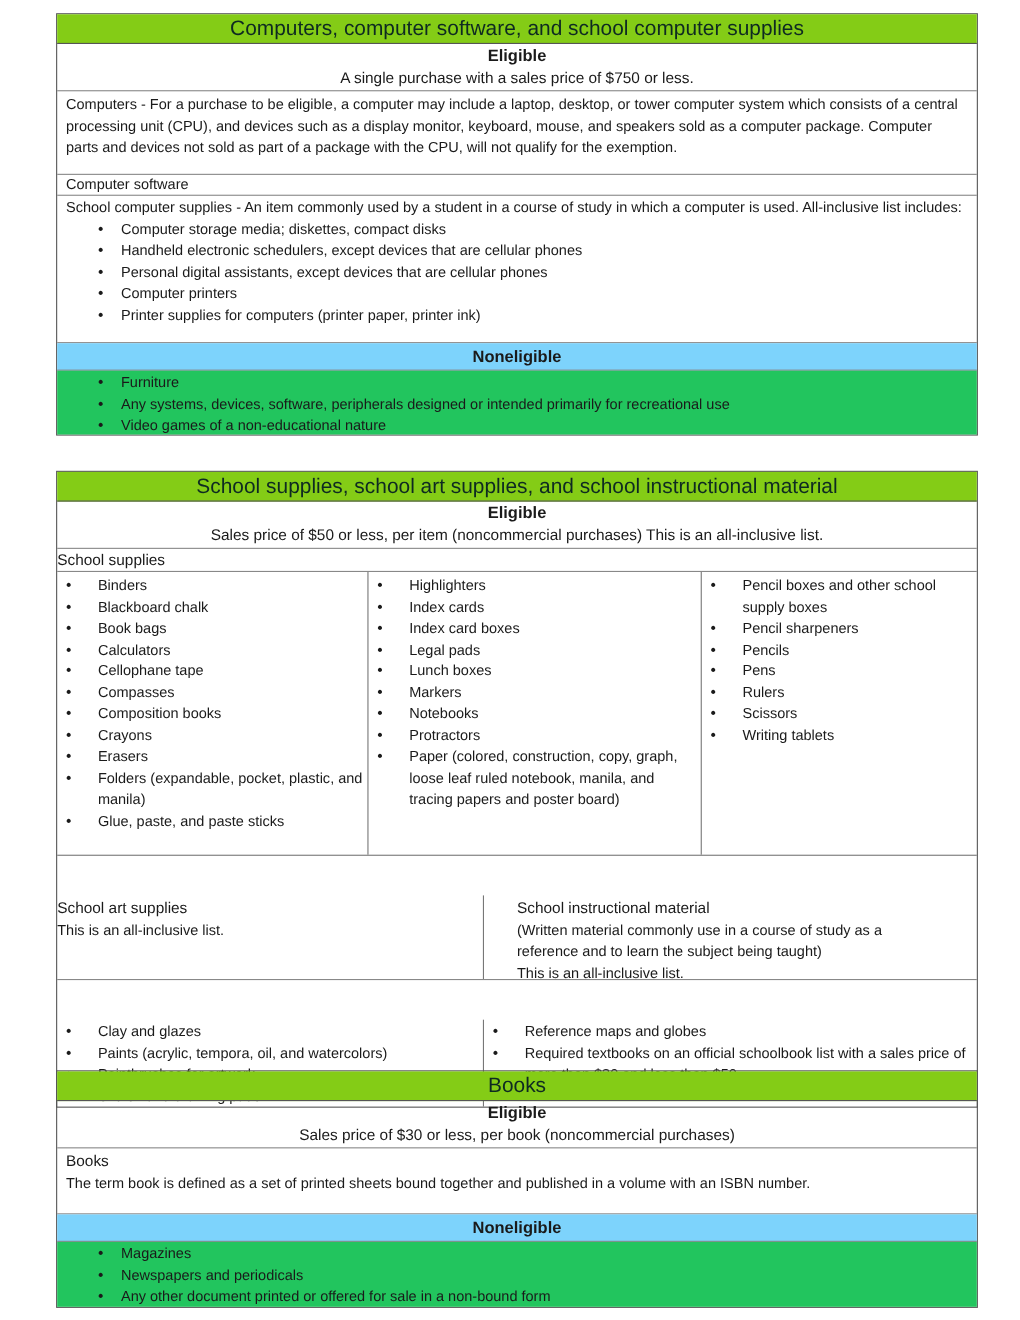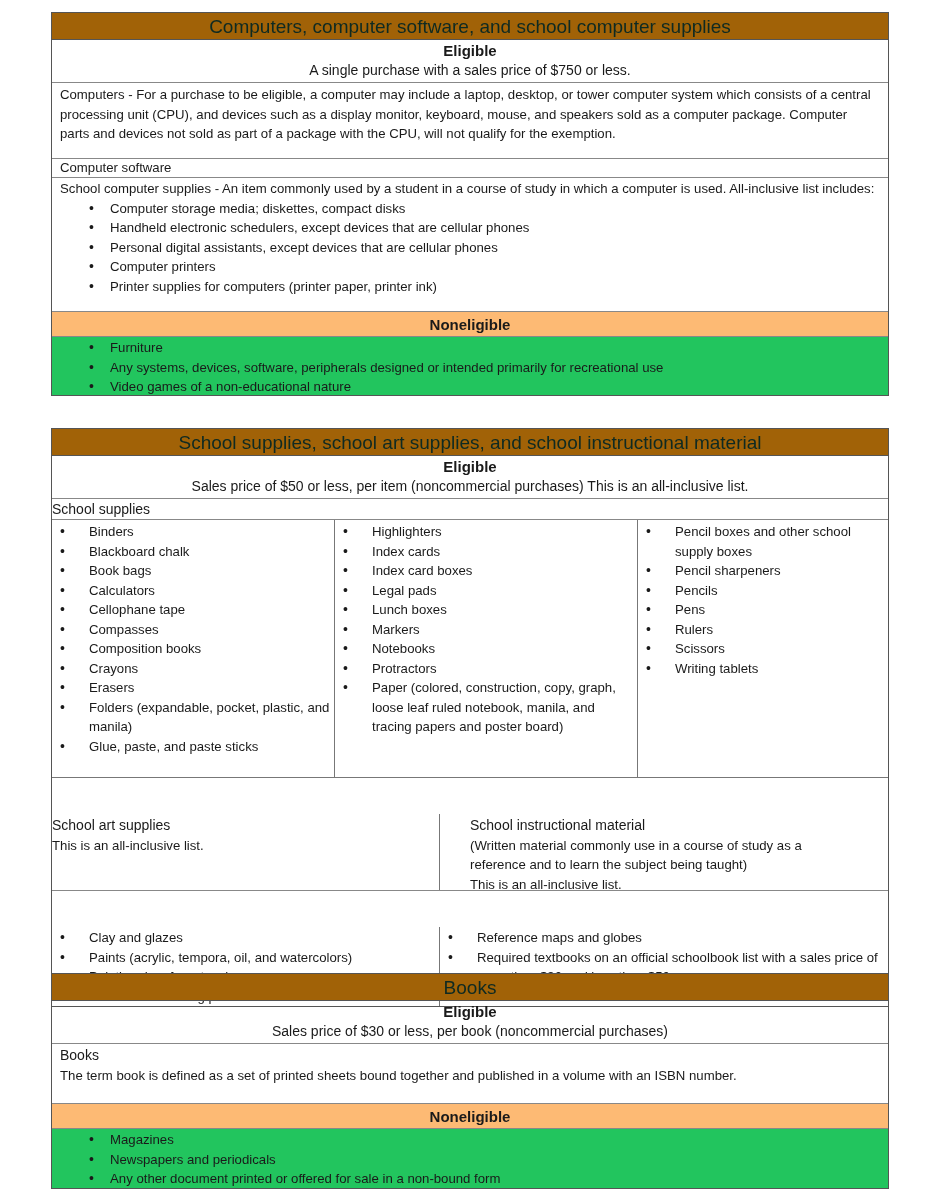--- a/index.html
+++ b/index.html
@@ -1,28 +1,28 @@
 <!DOCTYPE html>
 <html><head>
 <meta charset="utf-8">
 <style>
   * { box-sizing: border-box; margin: 0; padding: 0; }
   html, body { width: 927px; height: 1200px; background: #ffffff; overflow: hidden; }
   body { font-family: "Liberation Sans", sans-serif; color: #1a1a1a; position: relative; }
   .tbl { position: absolute; left: 51px; width: 838px; border: 1px solid #555; }
-  .hdr { background: #a16207; border-bottom: 1px solid #555; text-align: center; font-size: 19px; height: 27px; line-height: 27px; color: #0e2a22; }
+  .hdr { background: #84cc16; border-bottom: 1px solid #555; text-align: center; font-size: 19px; height: 27px; line-height: 27px; color: #0e2a22; }
   .elig { text-align: center; border-bottom: 1px solid #888; padding: 1px 0 2px 0; }
   .elig .t { font-weight: bold; font-size: 15px; line-height: 20px; }
   .elig .s { font-size: 14px; line-height: 19px; }
   .cell { font-size: 13.2px; line-height: 19.5px; padding: 0 8px; }
   .bline { border-bottom: 1px solid #888; }
   ul.b { list-style: none; }
   ul.b li { position: relative; padding-left: 58px; font-size: 13.2px; line-height: 19.5px; }
   ul.b li::before { content: "\2022"; position: absolute; left: 37px; top: 0; font-size: 14px; }
-  .nonhdr { background: #fdba74; text-align: center; font-weight: bold; font-size: 15px; height: 25px; line-height: 25px; border-bottom: 1px solid #888; }
+  .nonhdr { background: #7dd3fc; text-align: center; font-weight: bold; font-size: 15px; height: 25px; line-height: 25px; border-bottom: 1px solid #888; }
   .nonbody { background: #22c55e; }
   .grid3 { display: flex; border-bottom: 1px solid #777; }
   .grid3 > div { border-right: 1px solid #777; padding: 2px 0 0 0; }
   .grid3 > div:last-child { border-right: none; }
   .grid3 ul.b li { padding-left: 37px; }
   .grid3 ul.b li::before { left: 8px; }
   .grid2 { display: flex; margin-top: 36px; }
   .grid2 > div { border-right: 1px solid #777; }
   .grid2 > div:last-child { border-right: none; }
   .ctr { text-align: left; font-size: 13.2px; line-height: 19.5px; }

